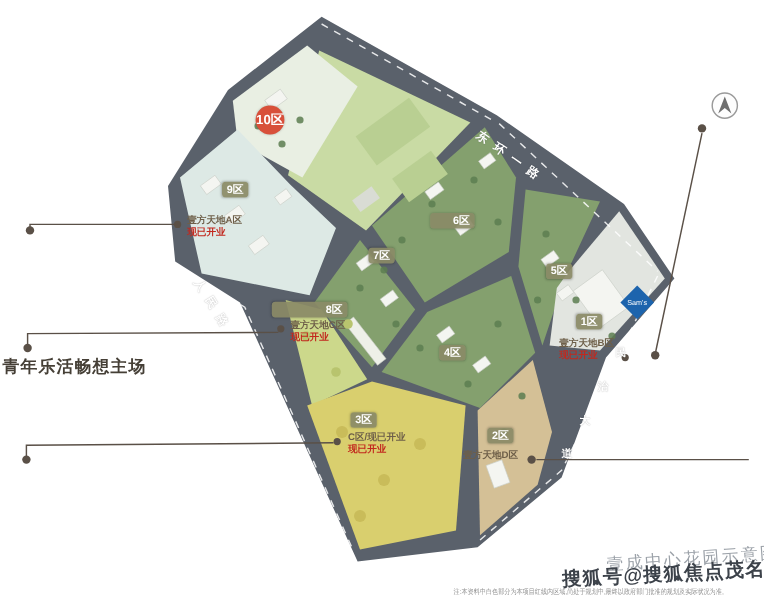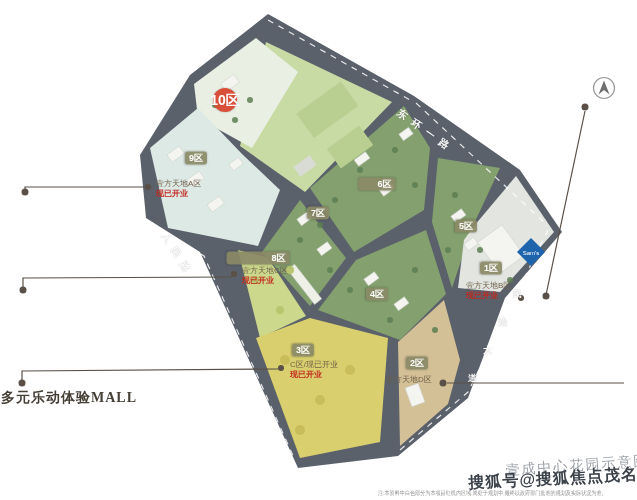--- a/index.html
+++ b/index.html
@@ -5,24 +5,24 @@
   html,body{margin:0;padding:0;background:#ffffff;}
   .stage{position:relative;width:637px;height:500px;background:#ffffff;overflow:hidden;
          font-family:"Liberation Sans",sans-serif;}
   .stage svg{position:absolute;left:0;top:0;}
   .ov{position:absolute;white-space:nowrap;}
   
   .badge{transform:translate(-50%,-50%);background:rgba(138,138,102,.92);color:#fff;
          font-size:9px;font-weight:bold;padding:2px 4px;border-radius:3px;line-height:1;
          box-shadow:0 0 2px rgba(0,0,0,.25);}
   .badge--red{background:#d8503a;border-radius:50%;width:24px;height:24px;padding:0;
-         display:flex;align-items:center;justify-content:center;font-size:14px;}
+         display:flex;align-items:center;justify-content:center;font-size:11px;}
   
   .poi{font-size:8px;line-height:1.25;}
-  .poi .poi-name{color:#6e5f49;font-weight:normal;}
+  .poi .poi-name{color:#6e5f49;font-weight:bold;}
   .poi .poi-status{color:#c2281e;font-weight:bold;}
   
   .road-label{color:#ffffff;font-size:10px;font-weight:bold;letter-spacing:7px;
          transform-origin:left top;text-shadow:0 0 1px rgba(0,0,0,.35);}
   .road-char{color:#ffffff;font-size:9px;font-weight:bold;text-shadow:0 0 1px rgba(0,0,0,.35);}
   
   .callout{font-family:"Liberation Serif",serif;font-size:14px;font-weight:600;
          color:#453f36;letter-spacing:1px;}
   
   .caption{font-family:"Liberation Serif",serif;font-size:14px;color:#9ca2a9;
@@ -182,19 +182,19 @@
     <div class="poi-name">壹方天地D区</div>
   </div>
 
   <div class="ov road-label" style="left:402px;top:106px;transform:rotate(35deg);">东环一路</div>
   <div class="ov road-label" style="left:170px;top:230px;transform:rotate(58deg);">人民路</div>
   <div class="ov road-char" style="left:513px;top:288px;">民</div>
   <div class="ov road-char" style="left:498px;top:316px;">治</div>
   <div class="ov road-char" style="left:483px;top:344px;">大</div>
   <div class="ov road-char" style="left:468px;top:372px;">道</div>
 
-  <div class="ov callout" style="left:1px;top:389px;">多元乐动体验MALL</div>
+  <div class="ov callout" style="left:2px;top:297px;">青年乐活畅想主场</div>
 
   <div class="ov caption" style="left:505px;top:462px;">壹成中心花园示意图</div>
   <div class="ov watermark" style="left:468px;top:473px;">搜狐号@搜狐焦点茂名站</div>
   <div class="ov note" style="left:378px;top:489px;">注:本资料中白色部分为本项目红线内区域,尚处于规划中,最终以政府部门批准的规划及实际状况为准。</div>
 
 </div>
 
 </body></html>

